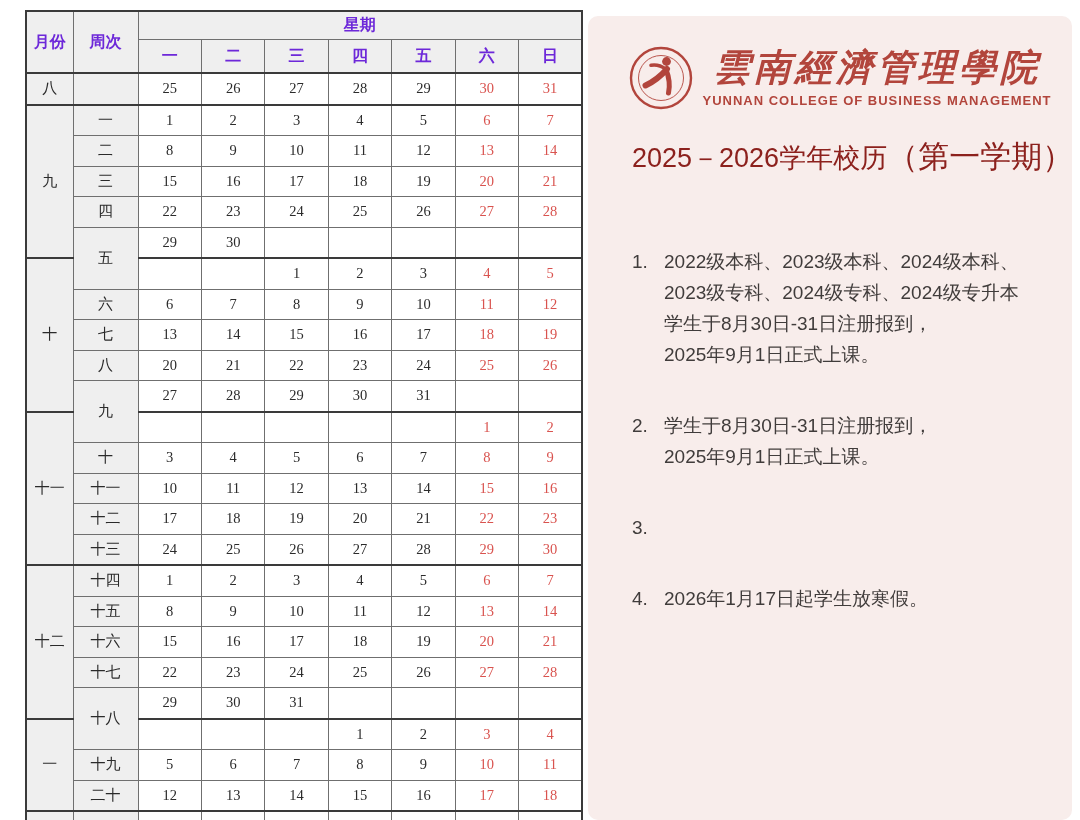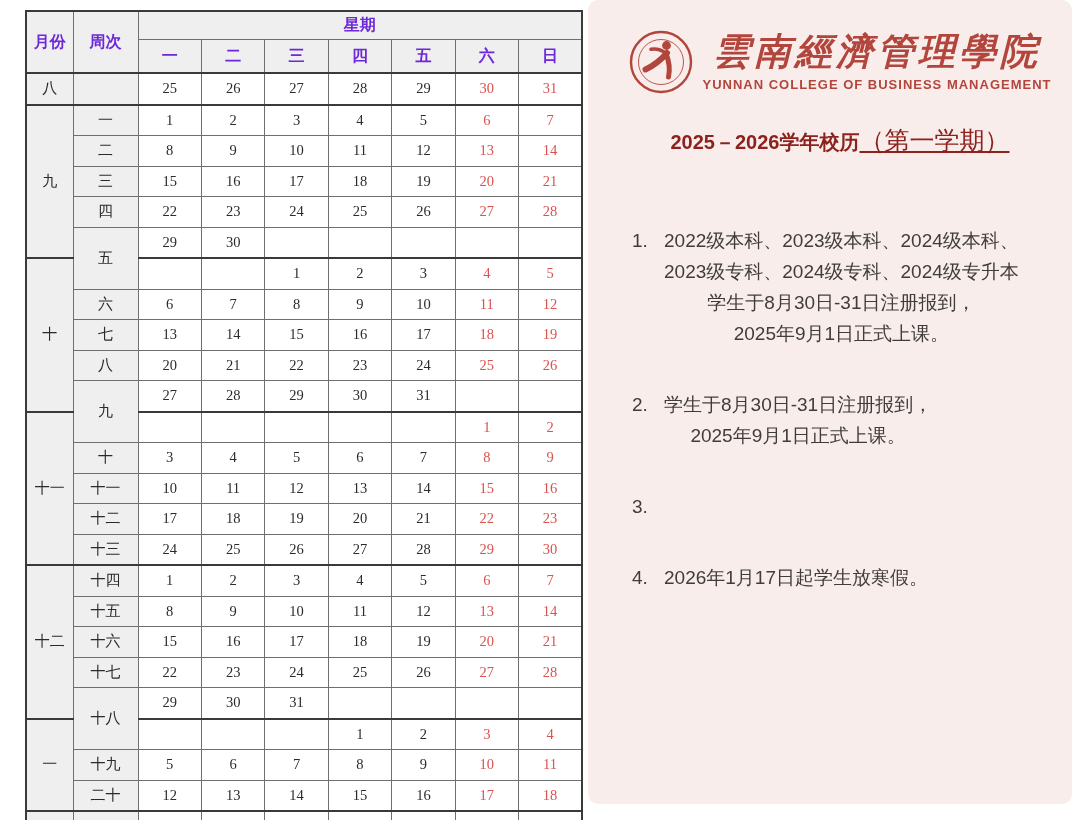--- a/index.html
+++ b/index.html
@@ -23,43 +23,43 @@
   tr.hrow1 th { height:27px; }
   tr.hrow2 th { height:32px; }
   td.mcell, td.wcell { background:var(--header-gray); font-size:15px; color:#2a2a2a; font-weight:normal; }
   td.dcell { background:#ffffff; font-size:14.5px; color:#2b2b2b; }
   td.weekend { color:var(--weekend-red); }
   tbody td { height:29.5px; }
   tr.mstart > td { border-top:2px solid #3a3a3a; }
 
   
   .panel {
-    position:absolute; left:588px; top:0; width:484px; height:804px;
+    position:absolute; left:588px; top:16px; width:484px; height:804px;
     background:var(--panel-bg); border-radius:10px; box-sizing:border-box;
     padding:30px 24px 0 44px;
   }
   .brand { display:flex; align-items:center; justify-content:center; gap:10px; }
   .seal { flex:none; width:64px; height:64px; }
   .brand-right { text-align:center; }
   .brand-cn {
     font-family:"Liberation Serif","DejaVu Serif",serif; font-style:italic; font-weight:bold;
     font-size:37px; line-height:40px; color:var(--brand-red); letter-spacing:4px; white-space:nowrap;
   }
   .brand-en {
     font-size:13px; font-weight:600; color:var(--brand-red);
     letter-spacing:1px; margin-top:5px; white-space:nowrap;
   }
   .title { text-align:center; margin:26px 0 0 0; color:var(--title-maroon); white-space:nowrap; }
-  .title .t-main { font-size:20px; font-weight:bold; }
-  .title .t-sub  { font-size:25px; font-weight:500;text-decoration:underline; }
+  .title .t-main { font-size:27px; font-weight:normal; }
+  .title .t-sub  { font-size:31px; font-weight:500; }
 
   .notes { margin-top:68px; }
   .note { display:flex; gap:10px; font-size:19px; line-height:31px; color:#403c3b; margin-bottom:40px; }
   .note-num { flex:none; width:22px; text-align:left; }
-  .note-lines { text-align:center; }
+  .note-lines { text-align:left; }
 </style>
 </head>
 <body>
 
 <div class="canvas">
 
   <table class="calendar">
       <colgroup>
         <col style="width: 47px;">
         <col style="width: 65px;">

